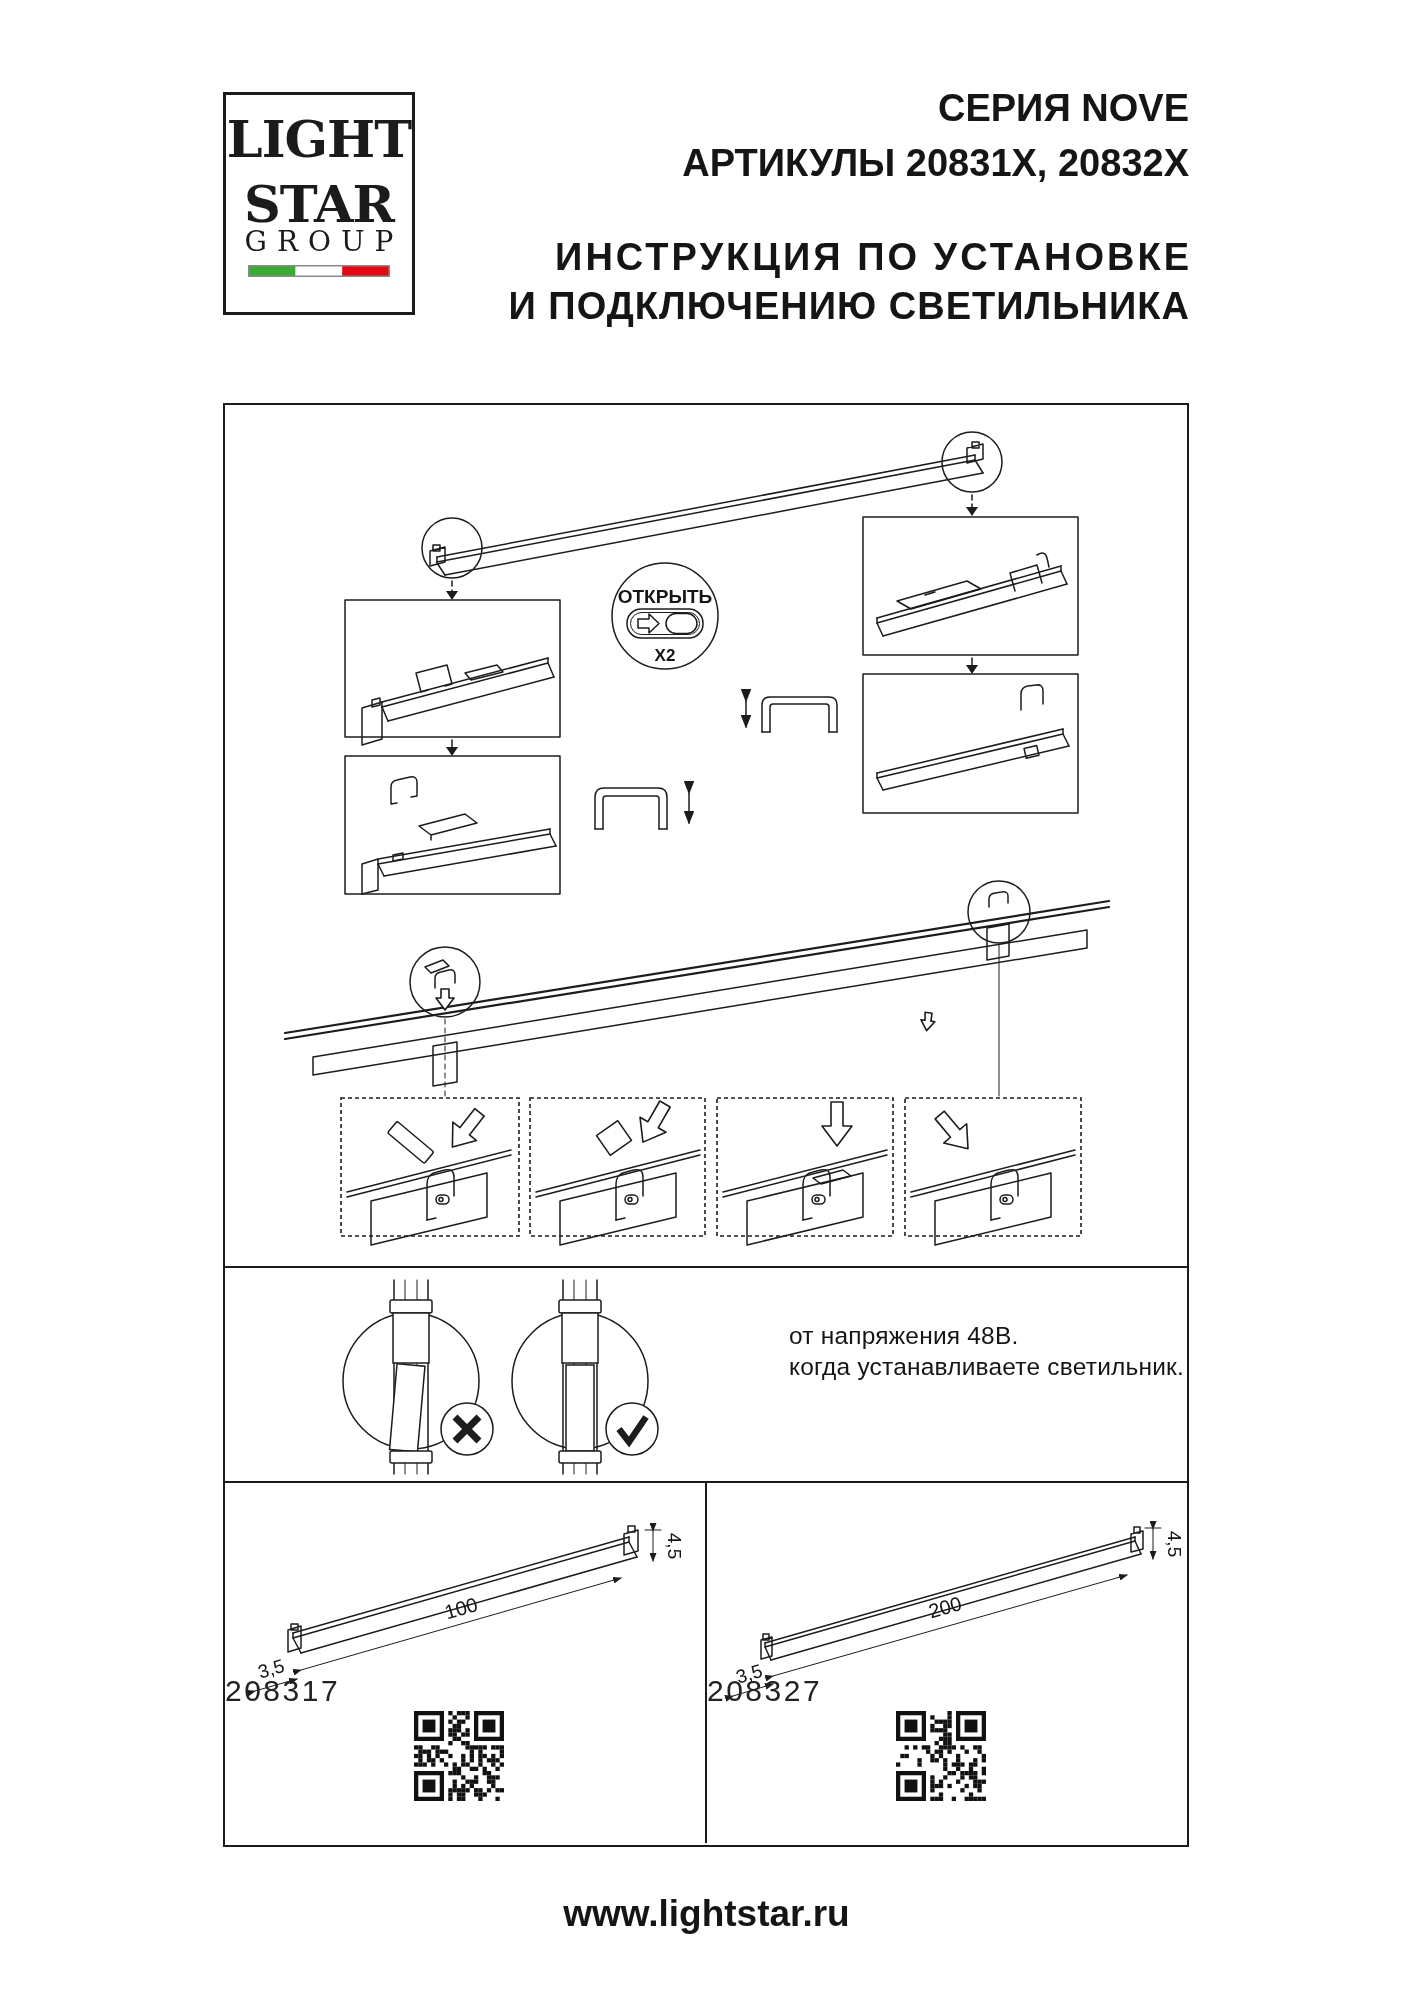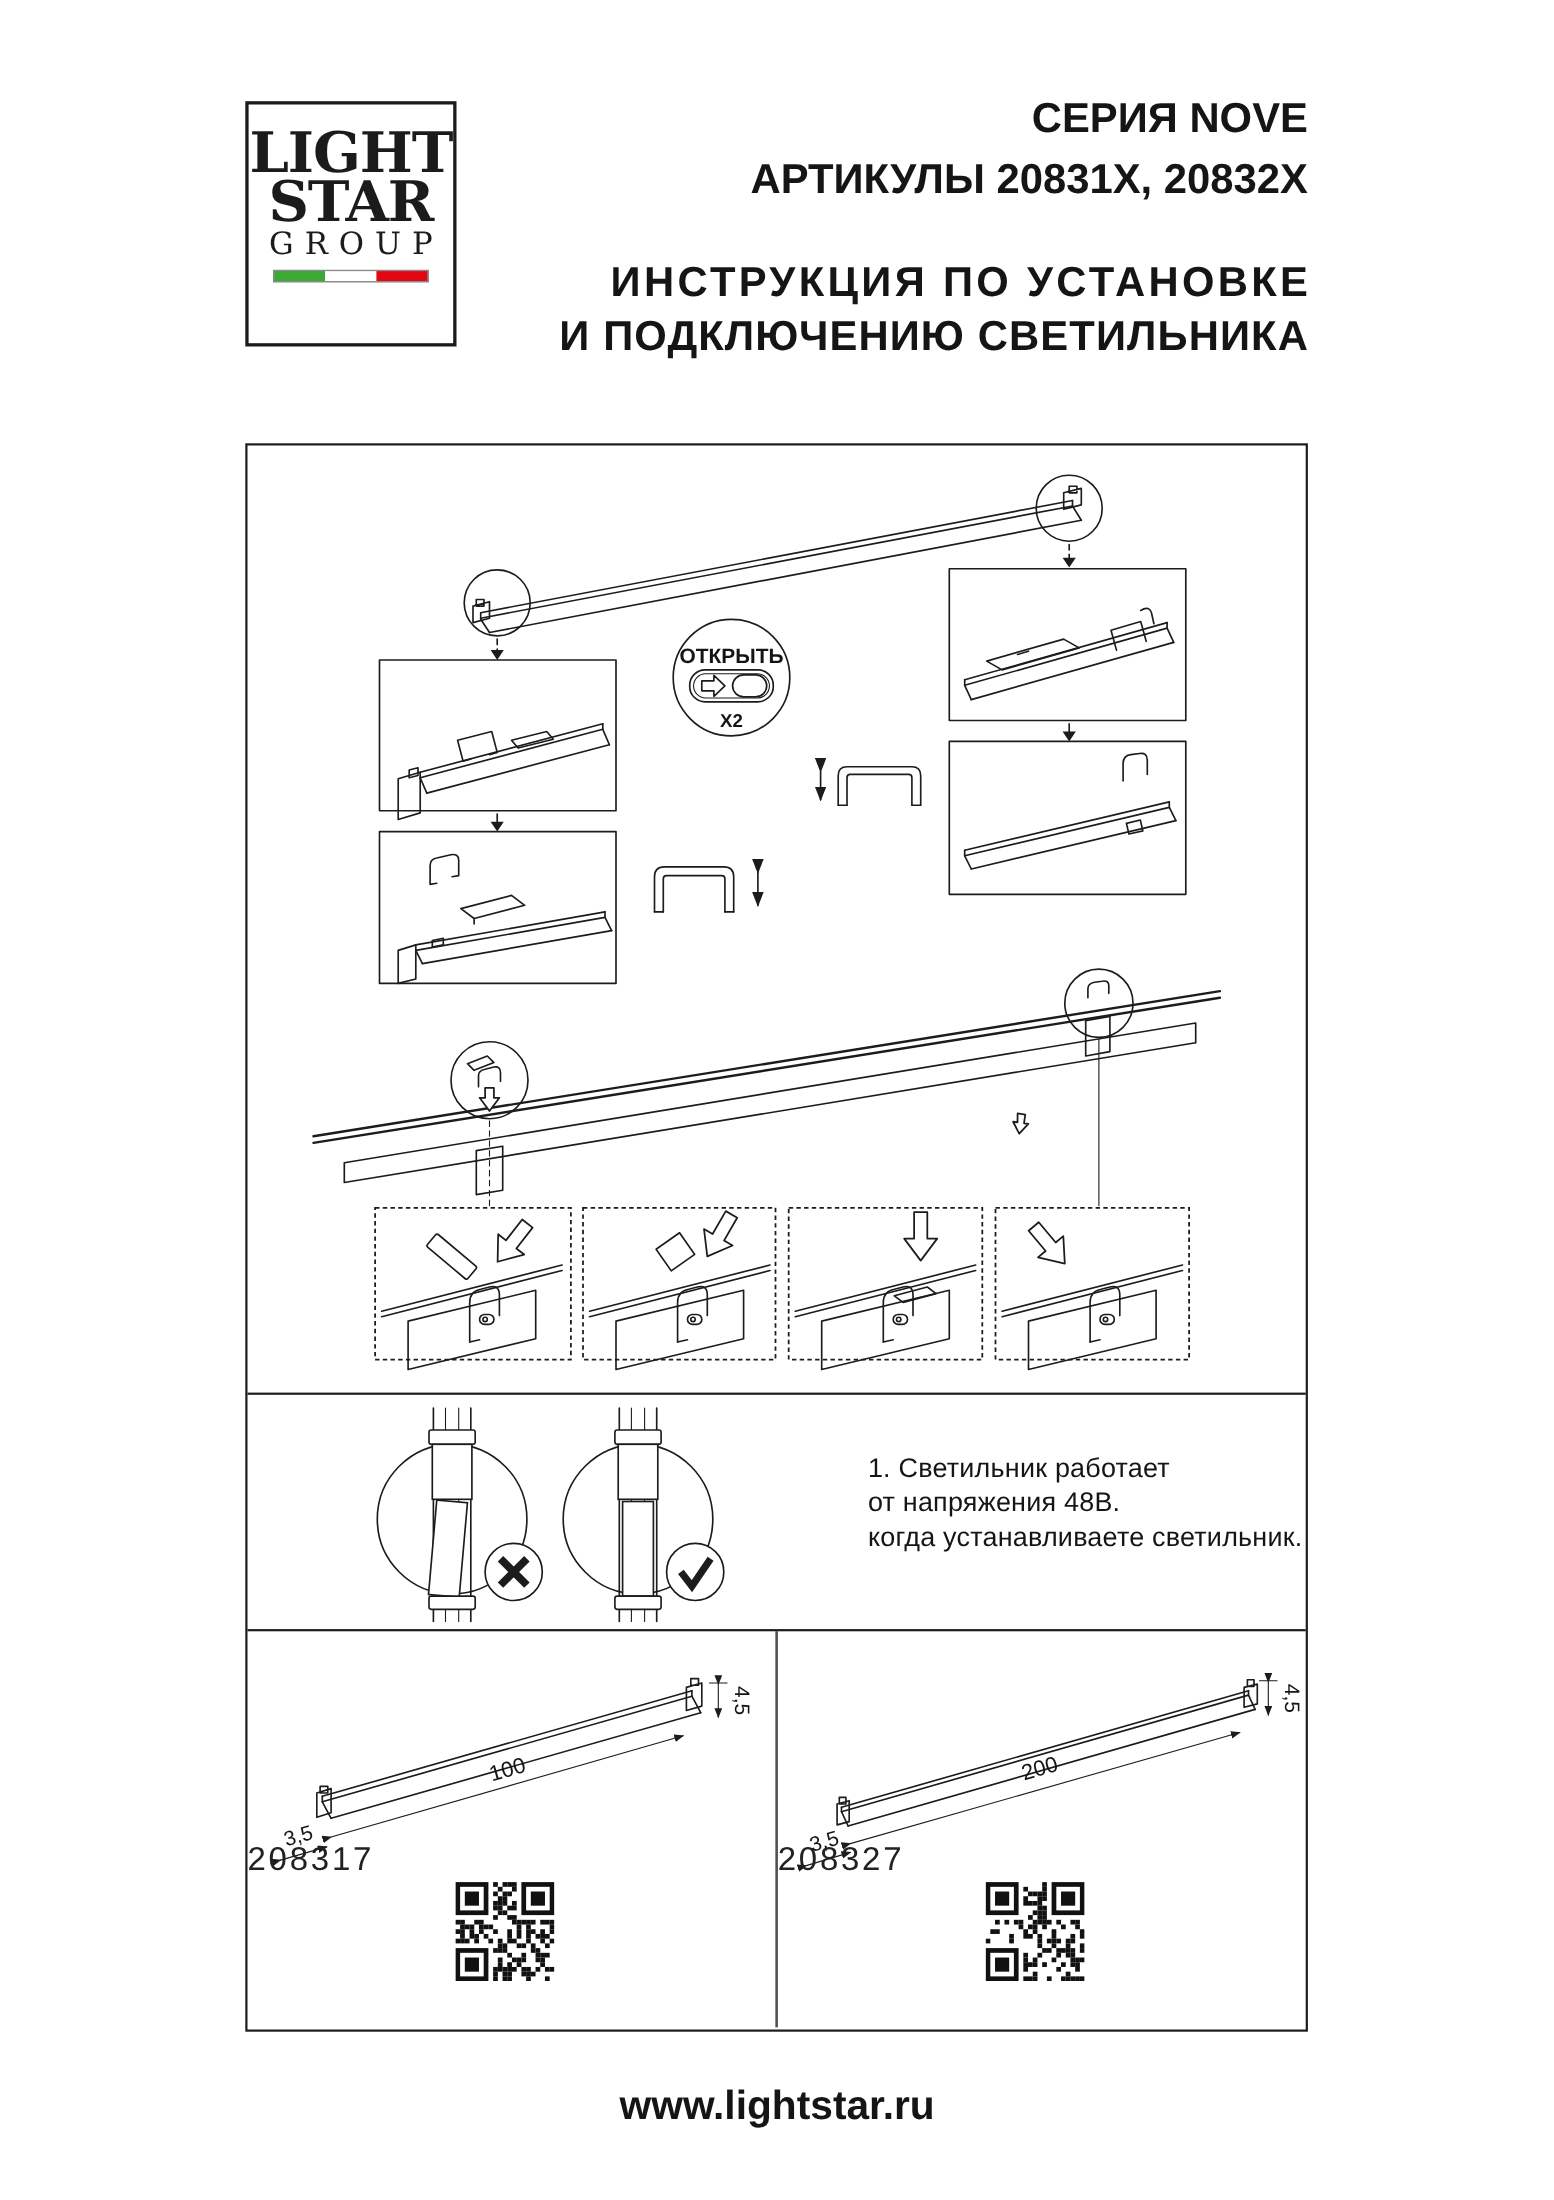--- a/index.html
+++ b/index.html
@@ -9,21 +9,21 @@
   }
   .abs{position:absolute}
 
   
   .logo-box{
     left:223px;top:92px;width:192px;height:223px;border:3px solid #1b1b1b;
     box-sizing:border-box;text-align:center;
   }
   .logo-word{
     font-family:"DejaVu Serif",serif;font-weight:700;font-size:51px;line-height:45px;
-    letter-spacing:-1px;color:#1b1b1b;
+    letter-spacing:-1px;color:#1b1b1b;margin-top:20px;
   }
   .logo-word.first{margin-top:22px}
   .logo-group{
     font-family:"DejaVu Serif",serif;font-size:28px;line-height:30px;letter-spacing:10px;
     margin-left:10px;color:#1b1b1b;
   }
   .logo-flag{margin-top:8px}
 
   
   .hline{right:224px;text-align:right;font-weight:700;white-space:nowrap;line-height:40px}
@@ -285,21 +285,20 @@
         <rect class="lnf" x="337" y="45" width="36" height="50"></rect>
         <rect class="lnf" x="341" y="97" width="28" height="86"></rect>
         <rect class="lnf" x="334" y="183" width="42" height="12" rx="2"></rect>
         <g>
           <circle class="lnf" cx="407" cy="161" r="26" stroke-width="2"></circle>
           <path d="M394,161 L404,174 L421,149" stroke="#1c1c1c" stroke-width="6.5" fill="none"></path>
         </g>
       </g>
     </svg>
     <div class="abs notes">
-      <div>1. Светильник работает</div>
       <div>от напряжения 48В.</div>
       <div>когда устанавливаете светильник.</div>
     </div>
   </div>
 
   <div class="sec3">
 
     <div class="panel left">
       <svg width="481" height="230" viewBox="0 0 481 230">
         <defs>

